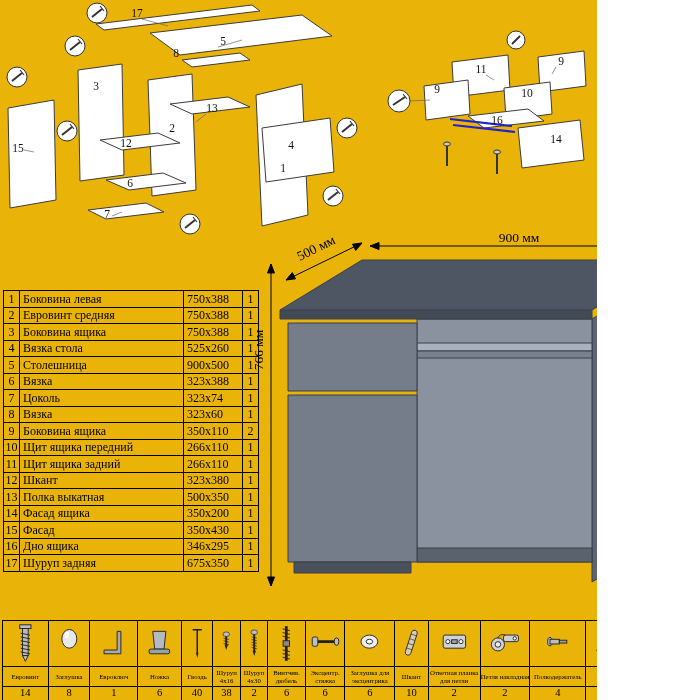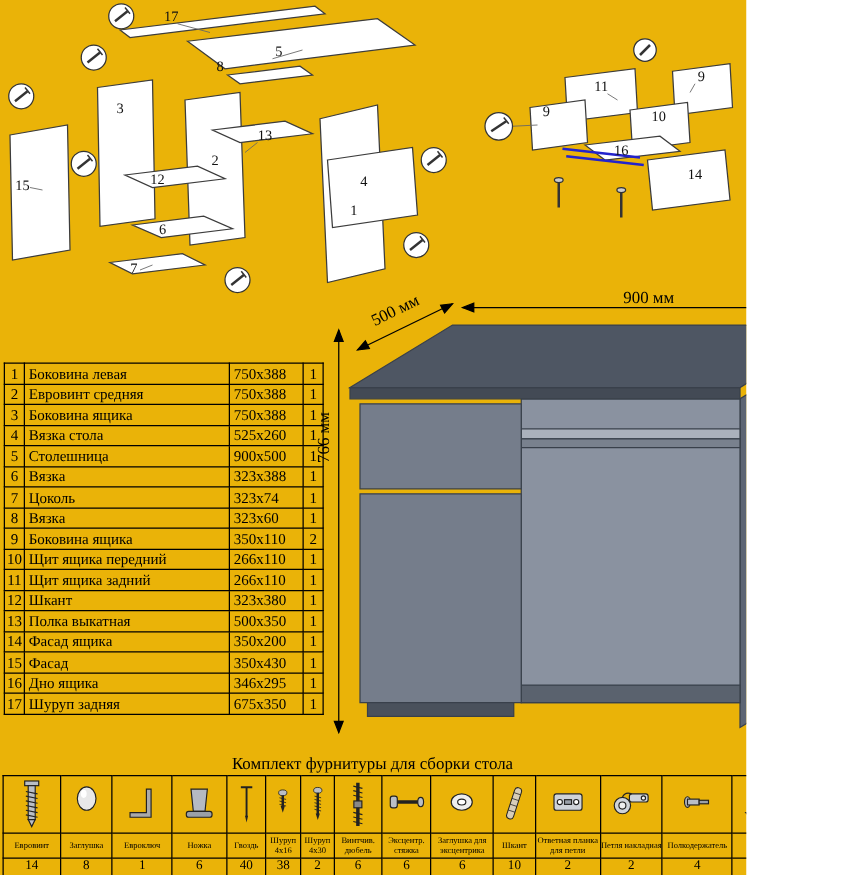--- a/index.html
+++ b/index.html
@@ -287,21 +287,20 @@
       <polygon points="112,13 102.5,14.2 105.7,20.4"></polygon>
       <text class="dim" x="68" y="22" transform="rotate(-26 68 22)">500 мм</text>
 
       <line x1="21" y1="34" x2="21" y2="356" stroke-width="1"></line>
       <polygon points="21,34 17.5,43 24.5,43"></polygon>
       <polygon points="21,356 17.5,347 24.5,347"></polygon>
       <text class="dim" x="13" y="120" transform="rotate(-90 13 120)">766 мм</text>
     </g>
   </svg>
 
-  <div id="hw-title">Комплект фурнитуры для сборки стола</div>
   <table id="hardware-table">
     <tbody>
       <tr id="hw-icons">
           <td class="hw-icon-cell" style="width: 44px;">
             <svg viewBox="0 0 40 46">
               <g stroke="#222" fill="#b9bec6" stroke-width="1">
                 <rect x="14" y="3" width="12" height="4"></rect>
                 <rect x="17" y="7" width="6" height="29"></rect>
                 <path d="M17 36 L20 42 L23 36 Z"></path>
               </g>

